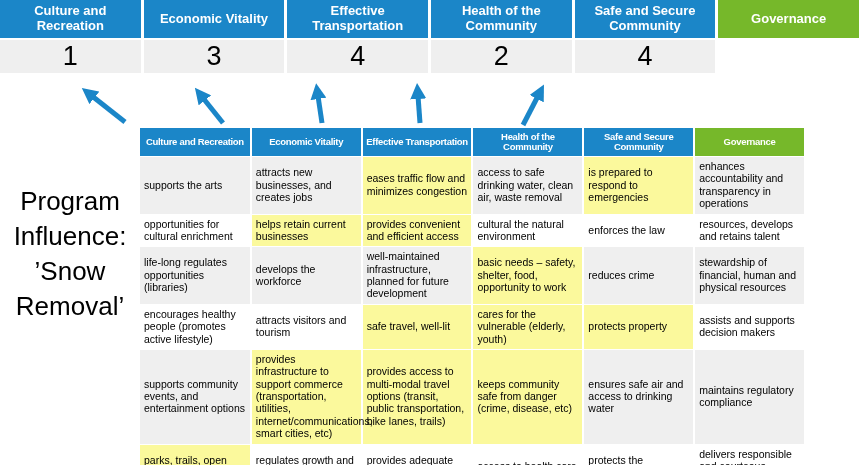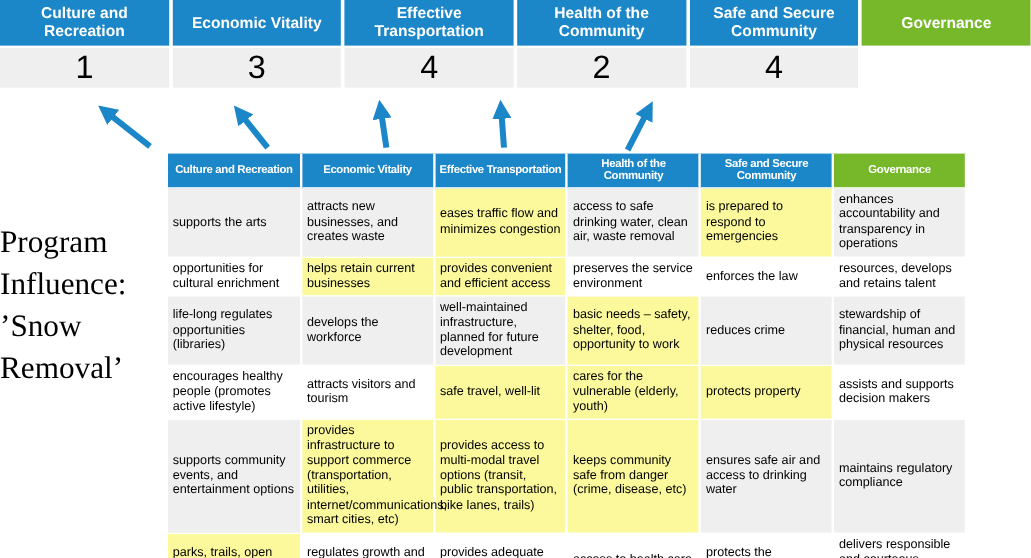--- a/index.html
+++ b/index.html
@@ -12,21 +12,21 @@
            grid-template-columns:repeat(6,1fr);grid-template-rows:38px 33px;gap:2px 3px;}
   .band-header{color:#fff;font-weight:bold;font-size:13px;line-height:1.15;
                display:flex;align-items:center;justify-content:center;text-align:center;padding:0 13px;}
   .band-score{background:var(--band);font-size:27px;display:flex;align-items:center;justify-content:center;}
 
   
   .arrows{position:absolute;top:70px;left:0;pointer-events:none;}
 
   
   .main{position:absolute;top:128px;left:0;width:859px;display:flex;align-items:flex-start;}
-  .side-label{width:140px;padding-top:56px;font-size:26px;line-height:1.35;color:#000;font-family:Liberation Serif, serif;}
+  .side-label{width:140px;padding-top:56px;font-size:26px;line-height:1.35;text-align:center;color:#000;}
 
   table.matrix{table-layout:fixed;width:666px;border-collapse:collapse;background:#fff;}
   table.matrix th{color:#fff;font-weight:bold;font-size:9.5px;letter-spacing:-0.3px;line-height:1.1;
                   height:26px;padding:1px 2px;text-align:center;vertical-align:middle;
                   border-right:2px solid #fff;border-bottom:1px solid #fff;}
   table.matrix td{font-size:10.5px;line-height:1.18;padding:3px 4px 4px;vertical-align:middle;
                   border-right:2px solid #fff;border-bottom:1px solid #fff;background:#fff;}
   table.matrix tbody tr:nth-child(odd) td{background:var(--band);}
   table.matrix td.hl{background:var(--hl) !important;}
   table.matrix tbody tr:last-child td{border-bottom:1px solid #e2e2e2;}
@@ -72,31 +72,31 @@
             <th style="background: rgb(27, 134, 200);">Economic Vitality</th>
             <th style="background: rgb(27, 134, 200);">Effective Transportation</th>
             <th style="background: rgb(27, 134, 200);">Health of the Community</th>
             <th style="background: rgb(27, 134, 200);">Safe and Secure Community</th>
             <th style="background: rgb(118, 184, 42);">Governance</th>
           </tr>
         </thead>
       <tbody>
           <tr>
             <td>supports the arts</td>
-            <td>attracts new businesses, and creates waste</td>
+            <td>attracts new businesses, and creates jobs</td>
             <td class="hl">eases traffic flow and minimizes congestion</td>
             <td>access to safe drinking water, clean air, waste removal</td>
             <td class="hl">is prepared to respond to emergencies</td>
             <td>enhances accountability and transparency in operations</td>
           </tr>
           <tr>
             <td>opportunities for cultural enrichment</td>
             <td class="hl">helps retain current businesses</td>
             <td class="hl">provides convenient and efficient access</td>
-            <td>preserves the service environment</td>
+            <td>cultural the natural environment</td>
             <td>enforces the law</td>
             <td>resources, develops and retains talent</td>
           </tr>
           <tr>
             <td>life-long regulates opportunities (libraries)</td>
             <td>develops the workforce</td>
             <td>well-maintained infrastructure, planned for future development</td>
             <td class="hl">basic needs – safety, shelter, food, opportunity to work</td>
             <td>reduces crime</td>
             <td>stewardship of financial, human and physical resources</td>

